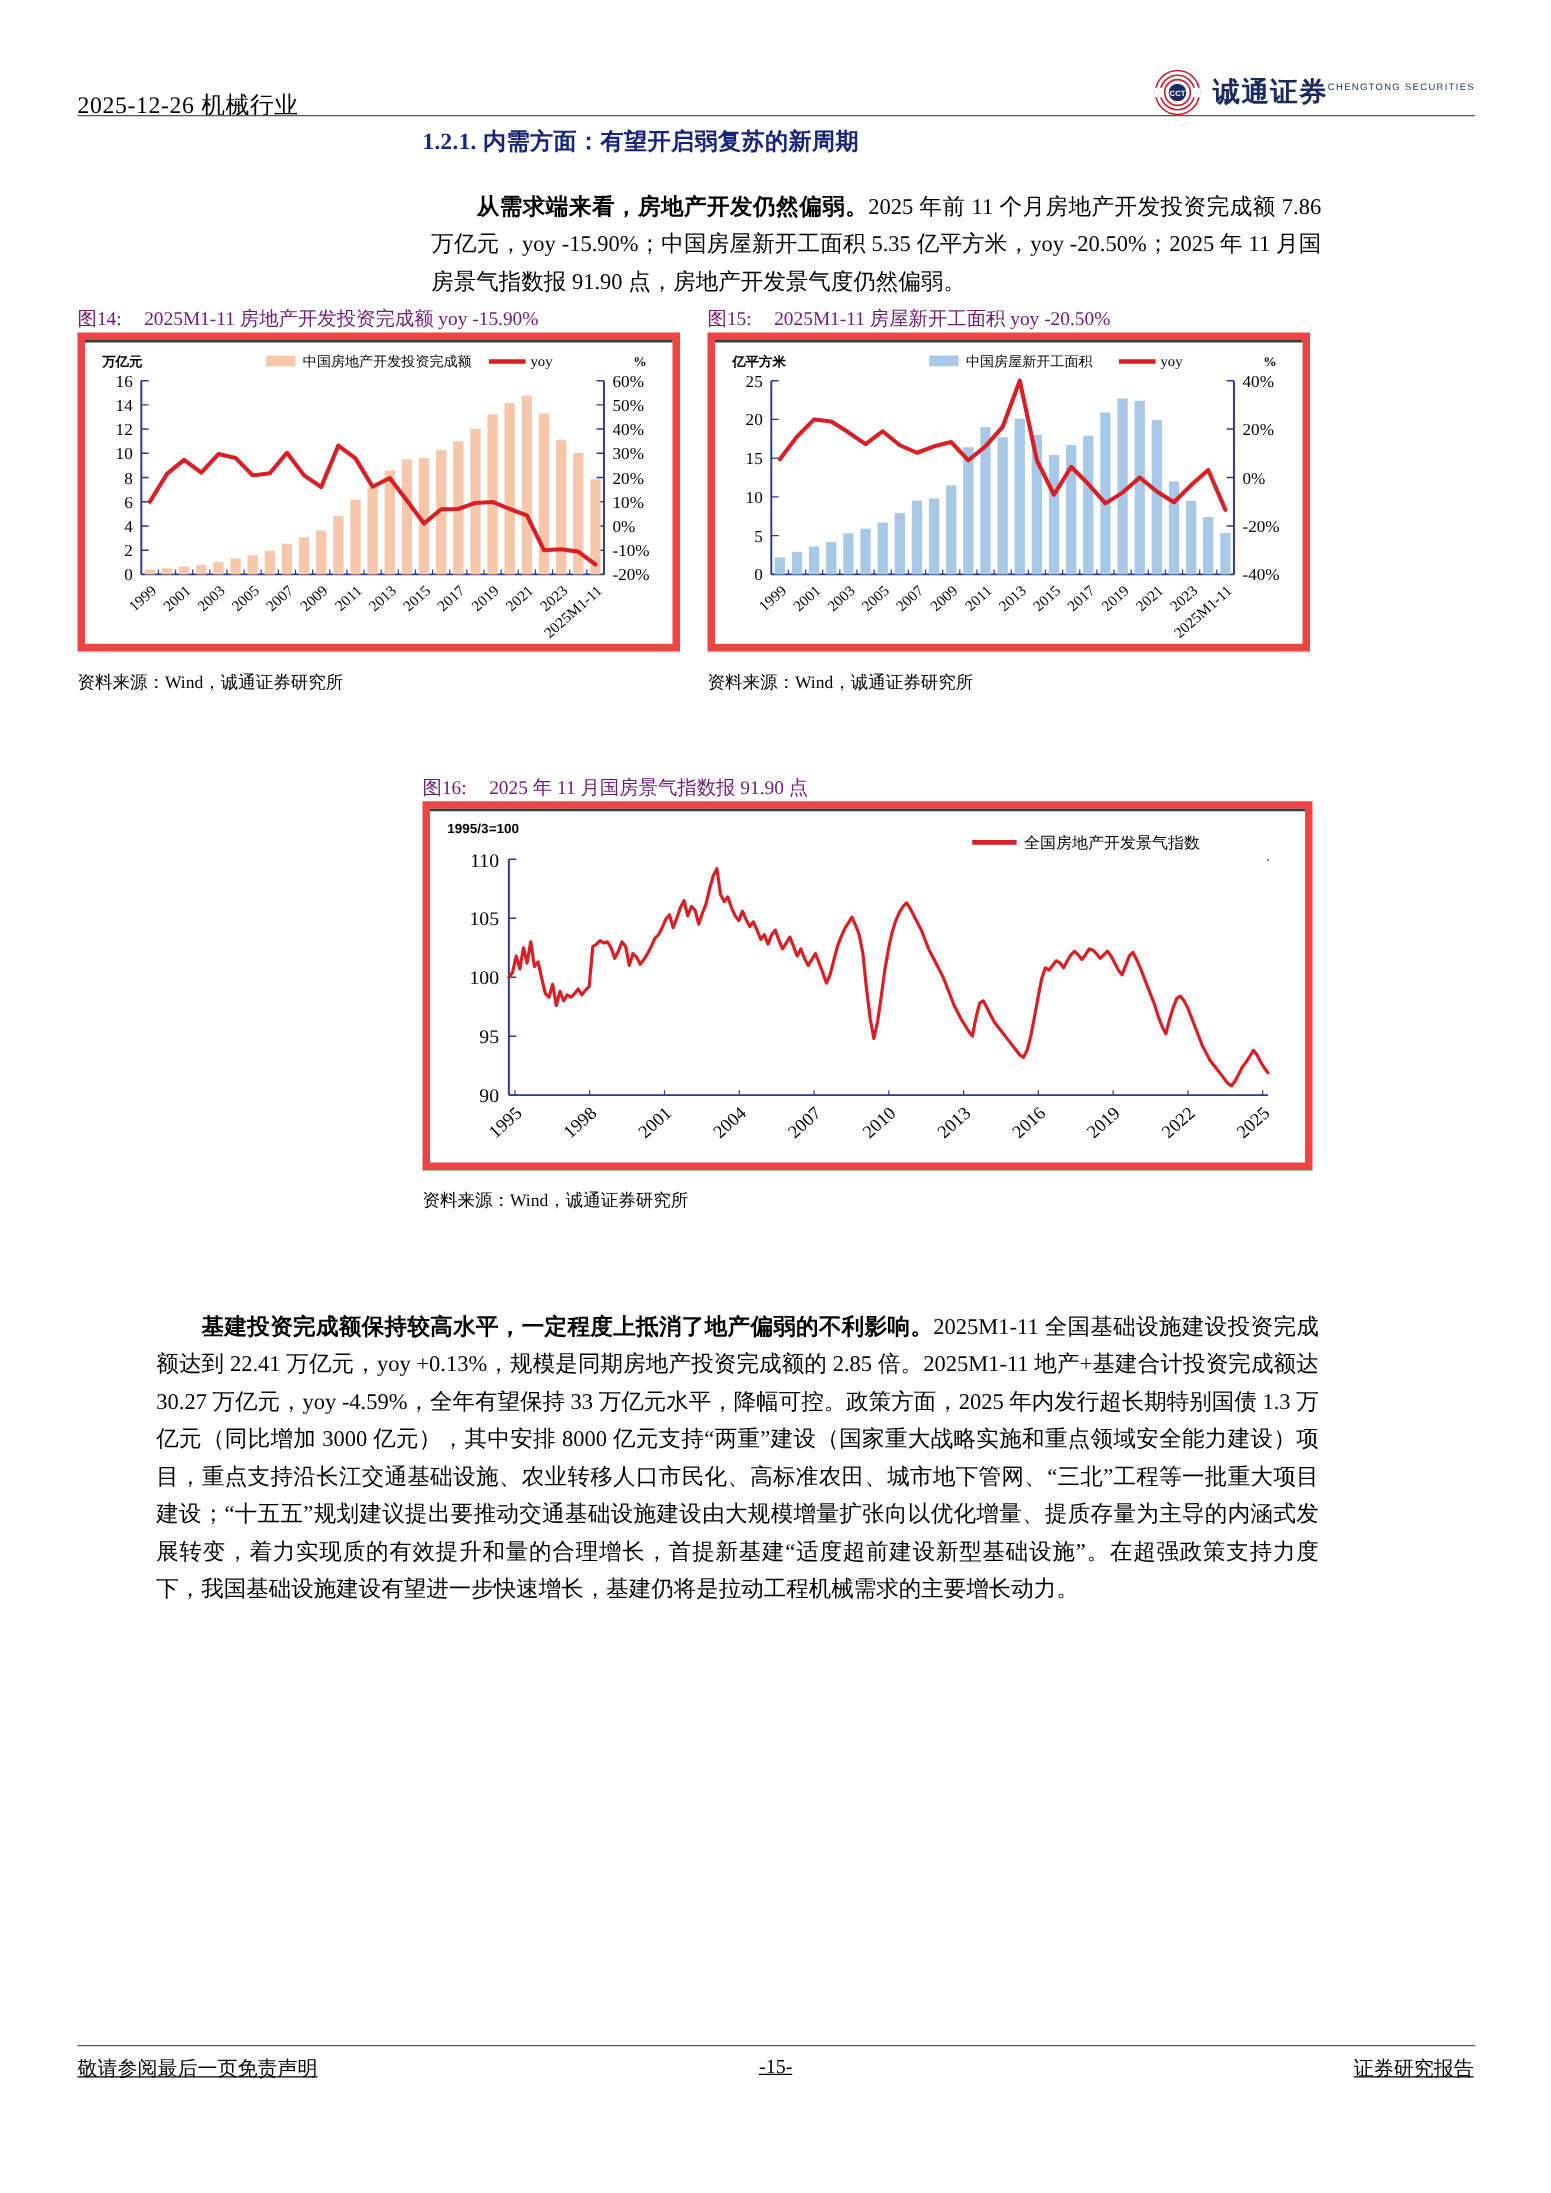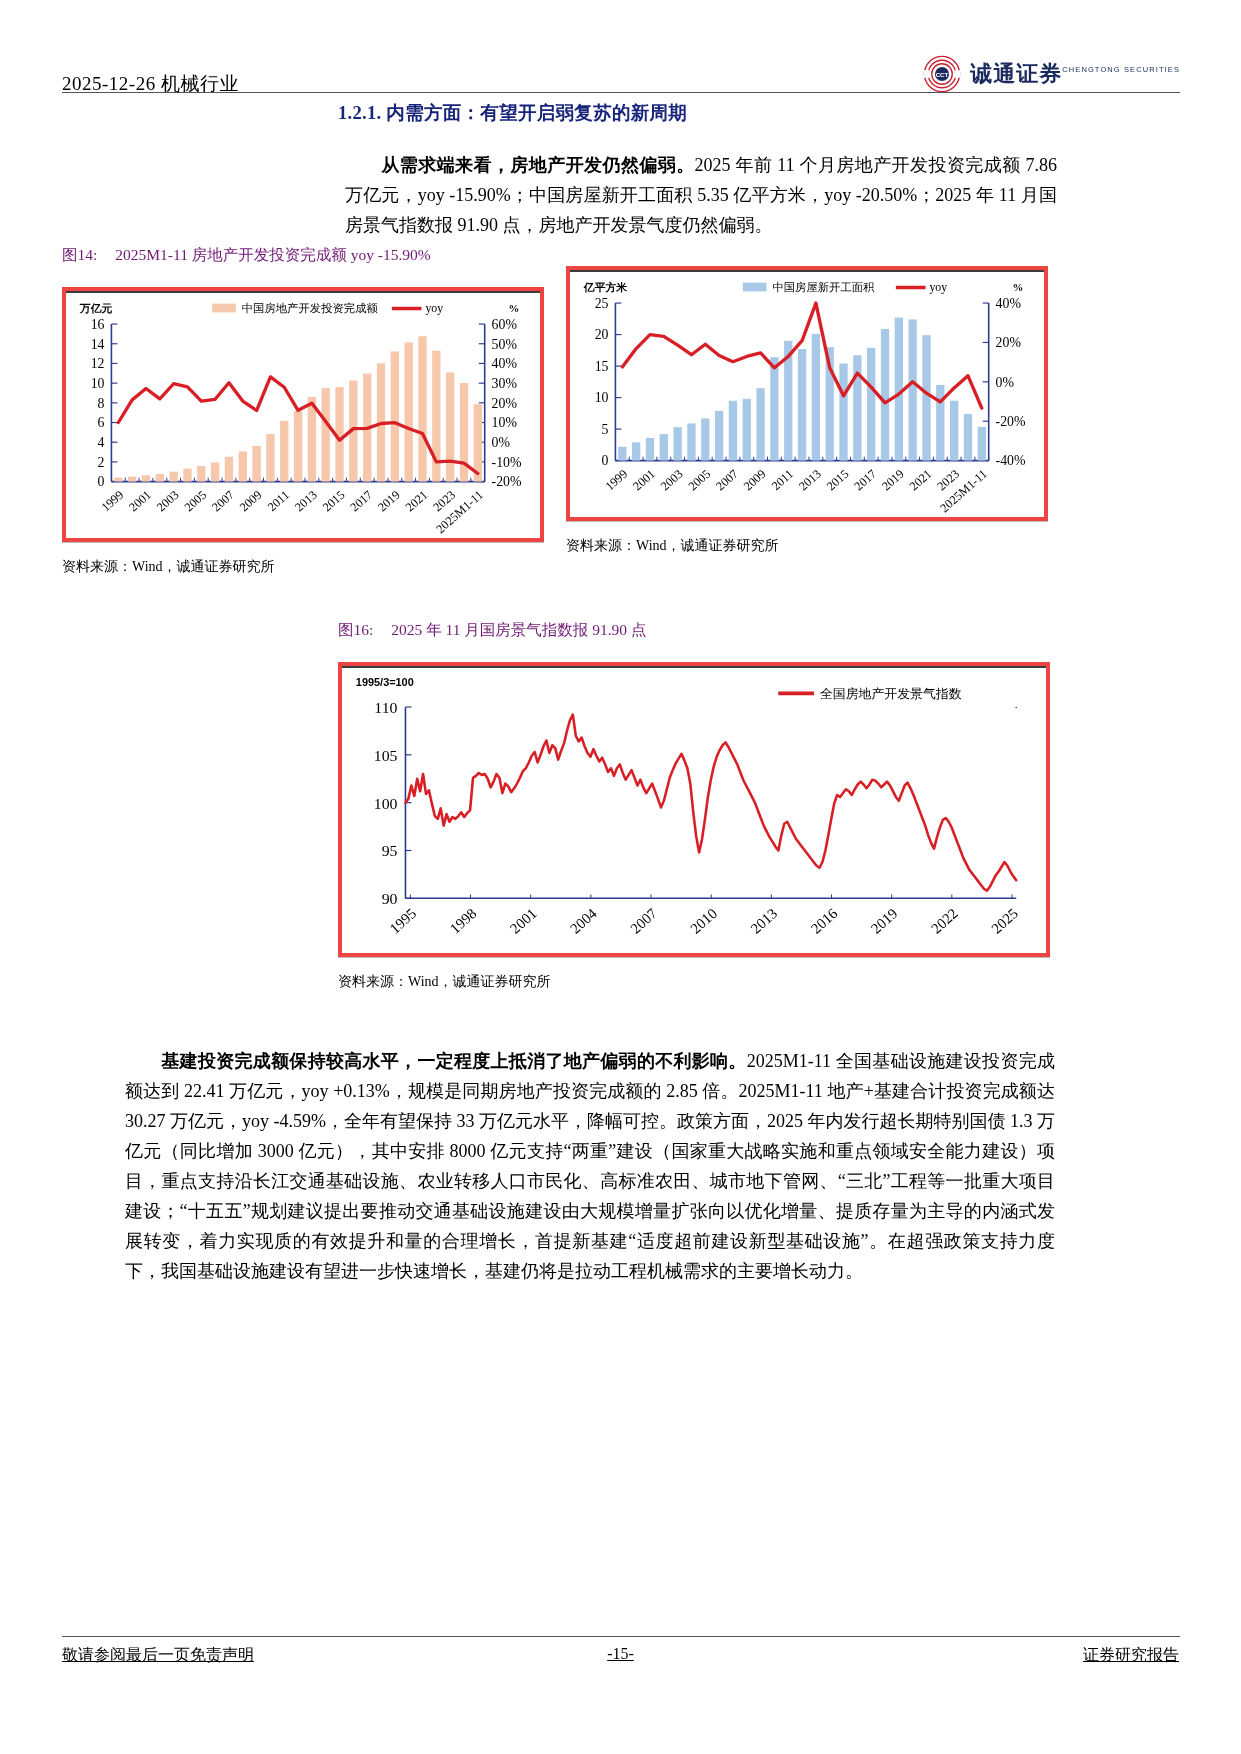--- a/index.html
+++ b/index.html
@@ -36,21 +36,21 @@
   .para b { font-weight:bold; }
   .p1 { left:345px; top:150px; width:712px; }
   .p1 .indent { display:inline-block; width:36px; }
   .p2 { left:125px; top:1046px; width:930px; }
   .p2 .indent { display:inline-block; width:36px; }
 
   
   .fig { position:absolute; }
   .fig-title { font-size:15.5px; font-weight:normal; color:#701a75; font-family:"Liberation Serif", serif; white-space:nowrap; }
   .fig-title .num { margin-right:18px; }
-  .fig-box { border:4px solid #ef4444; background:#fff; position:relative; box-sizing:border-box; margin-top:21px; }
+  .fig-box { border:6px solid #ef4444; background:#fff; position:relative; box-sizing:border-box; margin-top:0; }
   .fig-box-top { position:absolute; left:0; right:0; top:0; height:2px; background:#3b3b3b; }
   .fig-src { font-size:14px; margin-top:5px; font-family:"Liberation Serif", serif; }
 
   #fig14 { left:62px; top:245px; width:482px; }
   #fig15 { left:566px; top:245px; width:482px; }
   #fig16 { left:338px; top:620px; width:712px; }
 
   #fig14 .fig-box, #fig15 .fig-box { height:255px; }
   #fig16 .fig-box { height:295px; }
   .fig-src-wrap { border-top:1px solid #bdbdbd; padding-top:10px; }
@@ -221,20 +221,21 @@
             <text x="0" y="0" font-size="12.5" font-family="Liberation Serif, serif" transform="translate(417.0,204) rotate(-42)" text-anchor="end" dominant-baseline="hanging">2025M1-11</text>
           </g>
       </svg>
     </div>
     <div class="fig-src-wrap">
       <div class="fig-src">资料来源：Wind，诚通证券研究所</div>
     </div>
   </div>
 
   <div class="fig" id="fig15">
+    <div class="fig-title"><span class="num">图15:</span><span>2025M1-11 房屋新开工面积 yoy -20.50%</span></div>
     <div class="fig-box">
       <div class="fig-box-top"></div>
       <svg class="chart-svg" viewBox="0 0 480 254" preserveAspectRatio="none">
         <text x="14" y="22" font-size="11" font-family="Liberation Serif, serif" font-weight="bold">亿平方米</text>
         <text x="459" y="22" font-size="11" font-family="Liberation Serif, serif" font-weight="bold" text-anchor="end">%</text>
         <rect x="175" y="13" width="24" height="9" fill="#a8c8e8"></rect>
         <text x="205" y="22" font-size="11.5" font-family="Liberation Serif, serif">中国房屋新开工面积</text>
         <line x1="330" y1="18" x2="360" y2="18" stroke="#d81f26" stroke-width="3.6"></line>
         <text x="364" y="22" font-size="12" font-family="Liberation Serif, serif">yoy</text>
         <g id="c15-plot">

